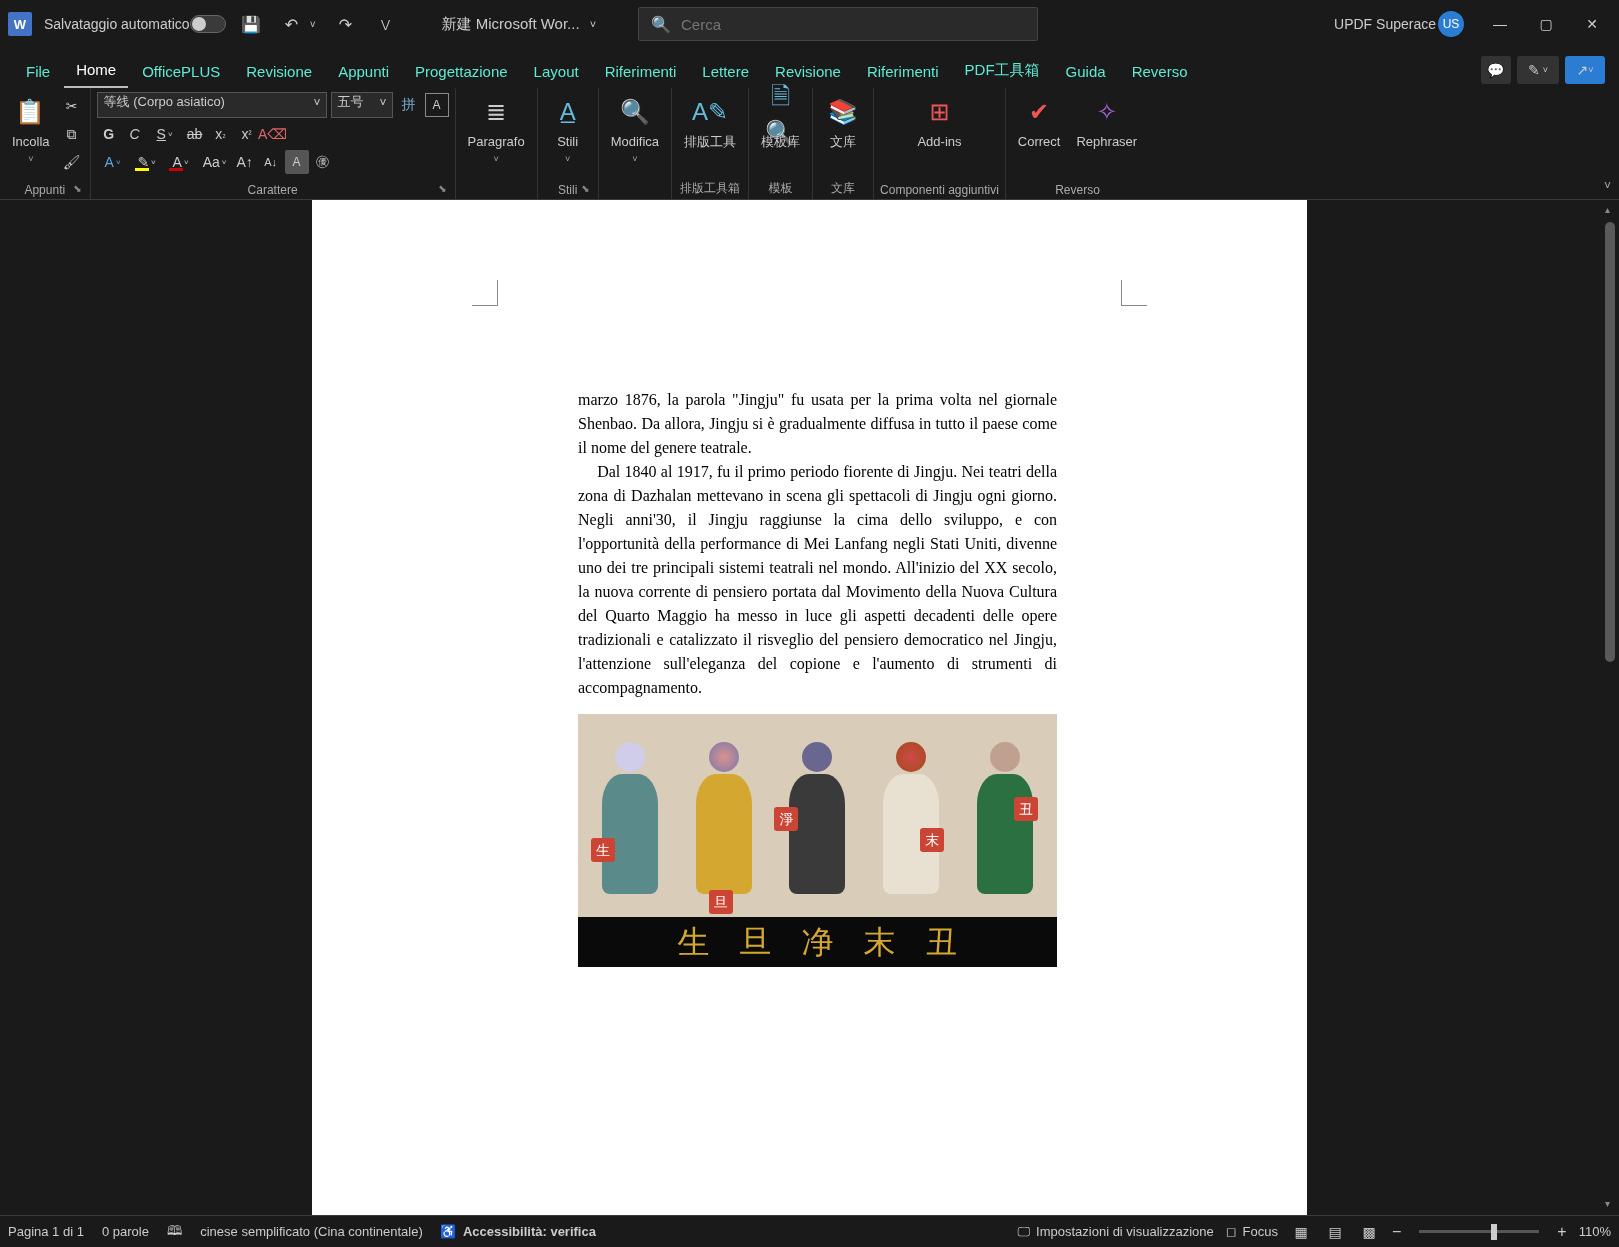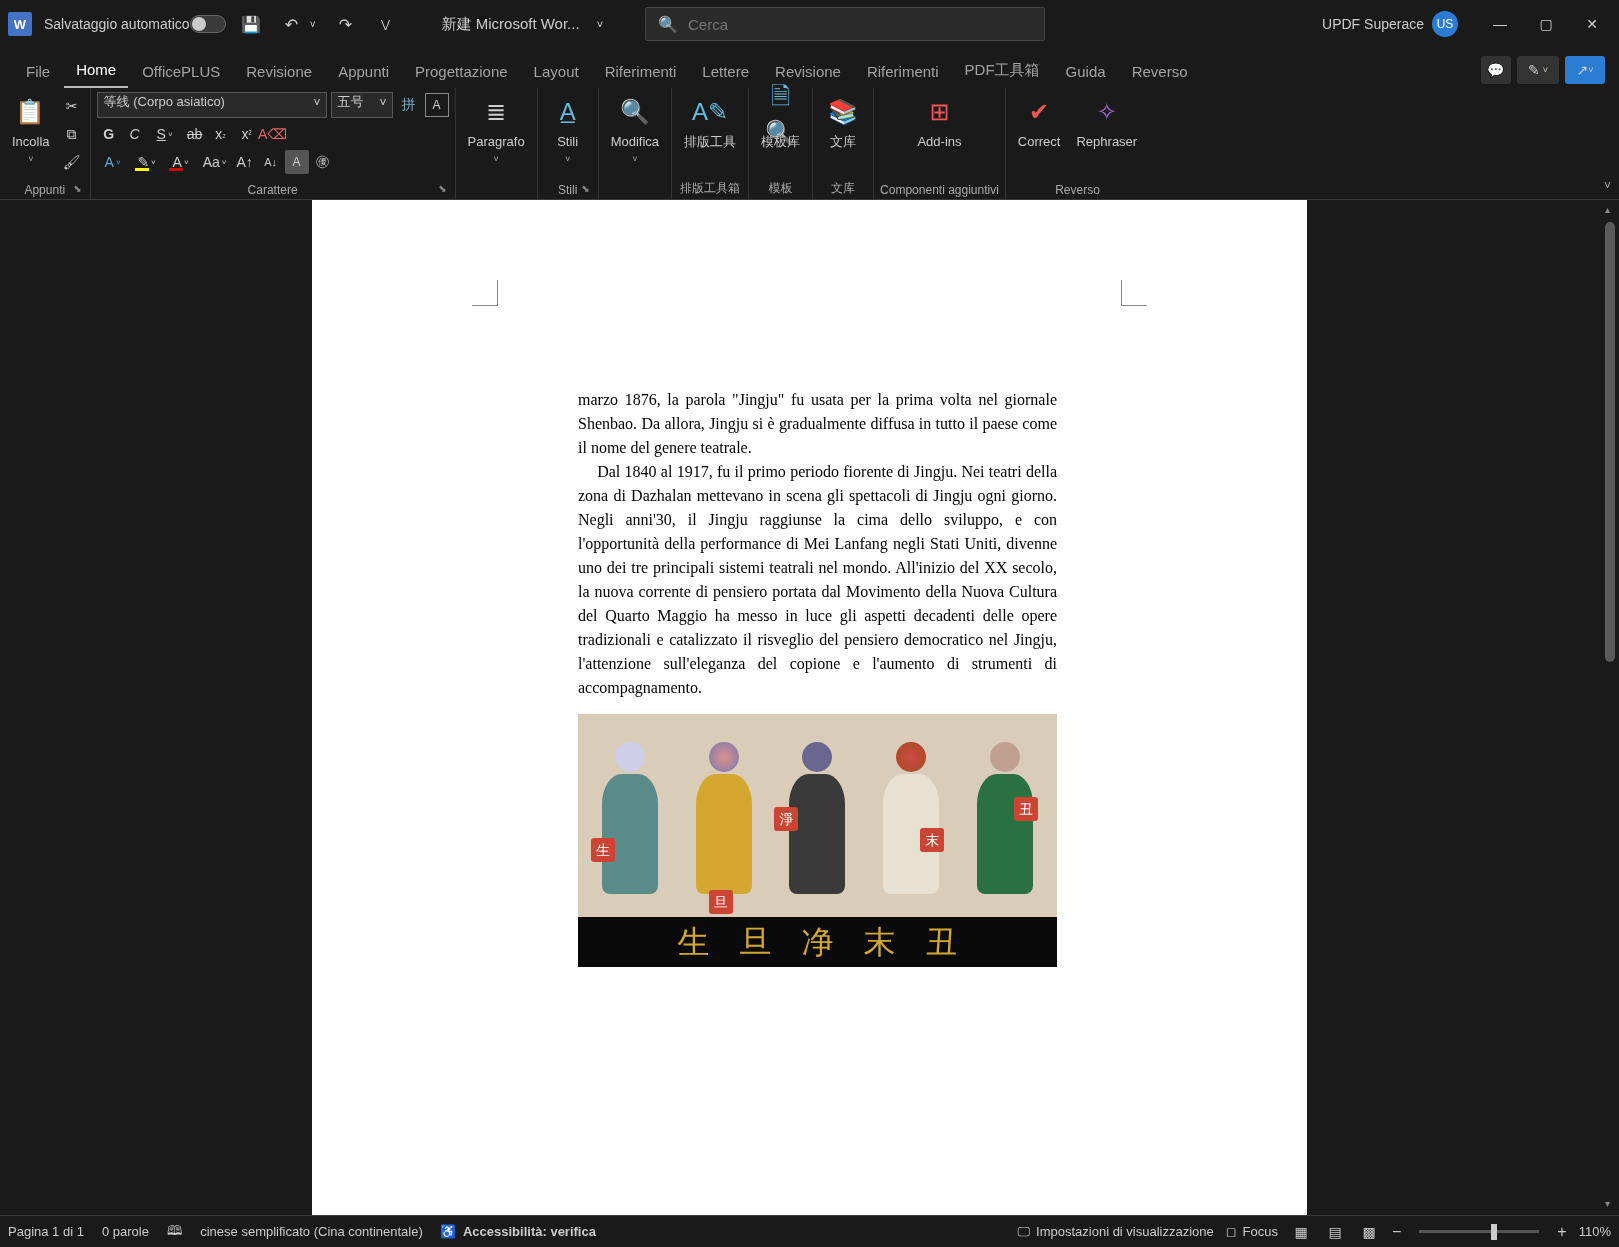--- a/index.html
+++ b/index.html
@@ -6,33 +6,33 @@
 body { font-family: "Segoe UI", Arial, sans-serif; background: #1a1a1a; color: #ccc; overflow: hidden; width: 1619px; height: 1247px; position: relative; }
 
 
 .titlebar { height: 48px; background: #1a1a1a; display: flex; align-items: center; padding: 0 8px; gap: 12px; }
 .app-icon { width: 24px; height: 24px; background: #4472c4; border-radius: 2px; display: flex; align-items: center; justify-content: center; color: #fff; font-weight: bold; font-size: 13px; }
 .autosave-toggle { display: flex; align-items: center; gap: 0; font-size: 14px; }
 .toggle-switch { width: 36px; height: 18px; background: #3a3a3a; border: 1px solid #666; border-radius: 9px; position: relative; }
 .toggle-knob { position: absolute; left: 1px; top: 1px; width: 14px; height: 14px; background: #ccc; border-radius: 50%; }
 .qat-btn { width: 28px; height: 28px; display: flex; align-items: center; justify-content: center; color: #ccc; font-size: 16px; }
 .undo-wrap { display: flex; align-items: center; }
-.doc-title { margin-left: 30px; font-size: 15px; display: flex; align-items: center; gap: 17px; }
+.doc-title { margin-left: 30px; font-size: 15px; display: flex; align-items: center; gap: 10px; }
 .doc-title-caret { font-size: 11px; }
 .search-box { margin-left: 30px; background: #2a2a2a; border: 1px solid #444; width: 400px; height: 34px; display: flex; align-items: center; gap: 10px; padding: 0 12px; border-radius: 2px; }
 .search-box input { background: transparent; border: none; color: #ec4899; font-size: 15px; outline: none; flex: 1; }
-.user-area { margin-left: auto; display: flex; align-items: center; gap: 8px; }
+.user-area { margin-left: auto; display: flex; align-items: center; gap: 2px; }
 .user-name { font-size: 14px; }
 .avatar { width: 26px; height: 26px; border-radius: 50%; background: #2b7cd3; color: #fff; display: flex; align-items: center; justify-content: center; font-size: 12px; font-weight: 500; }
 .win-controls { display: flex; align-items: center; gap: 18px; margin-left: 20px; padding-right: 5px;}
 .win-btn { width: 28px; height: 28px; display: flex; align-items: center; justify-content: center; font-size: 14px; color:#ccc;}
 
 
 .tabs { height: 40px; display: flex; align-items: flex-end; padding: 0 14px; gap: 2px; background: #1a1a1a; }
-.tab { padding: 8px 12px; font-size: 15px; color: #a3a3a3; cursor: pointer; }
+.tab { padding: 8px 12px; font-size: 15px; color: #5eead4; cursor: pointer; }
 .tab.active { border-bottom: 2px solid #bbb; color: #fff; }
 .tabs-right { margin-left: auto; display: flex; gap: 6px; align-items: center; padding-bottom: 4px;}
 .tab-right-btn { width: 30px; height: 28px; background: #333; border-radius: 3px; display: flex; align-items: center; justify-content: center; font-size: 14px; color:#ccc;}
 .tab-right-btn.pen { display: flex; gap: 3px; width: 42px; }
 .tab-right-btn.share { background: #2b7cd3; width: 40px; }
 
 
 .ribbon { height: 112px; background: #1a1a1a; display: flex; border-bottom: 1px solid #3a3a3a; position: relative; }
 .ribbon-group { display: flex; flex-direction: column; padding: 4px 6px 0; border-right: 1px solid #333; height: 100%; }
 .ribbon-group-body { flex: 1; display: flex; gap: 4px; align-items: flex-start; }

